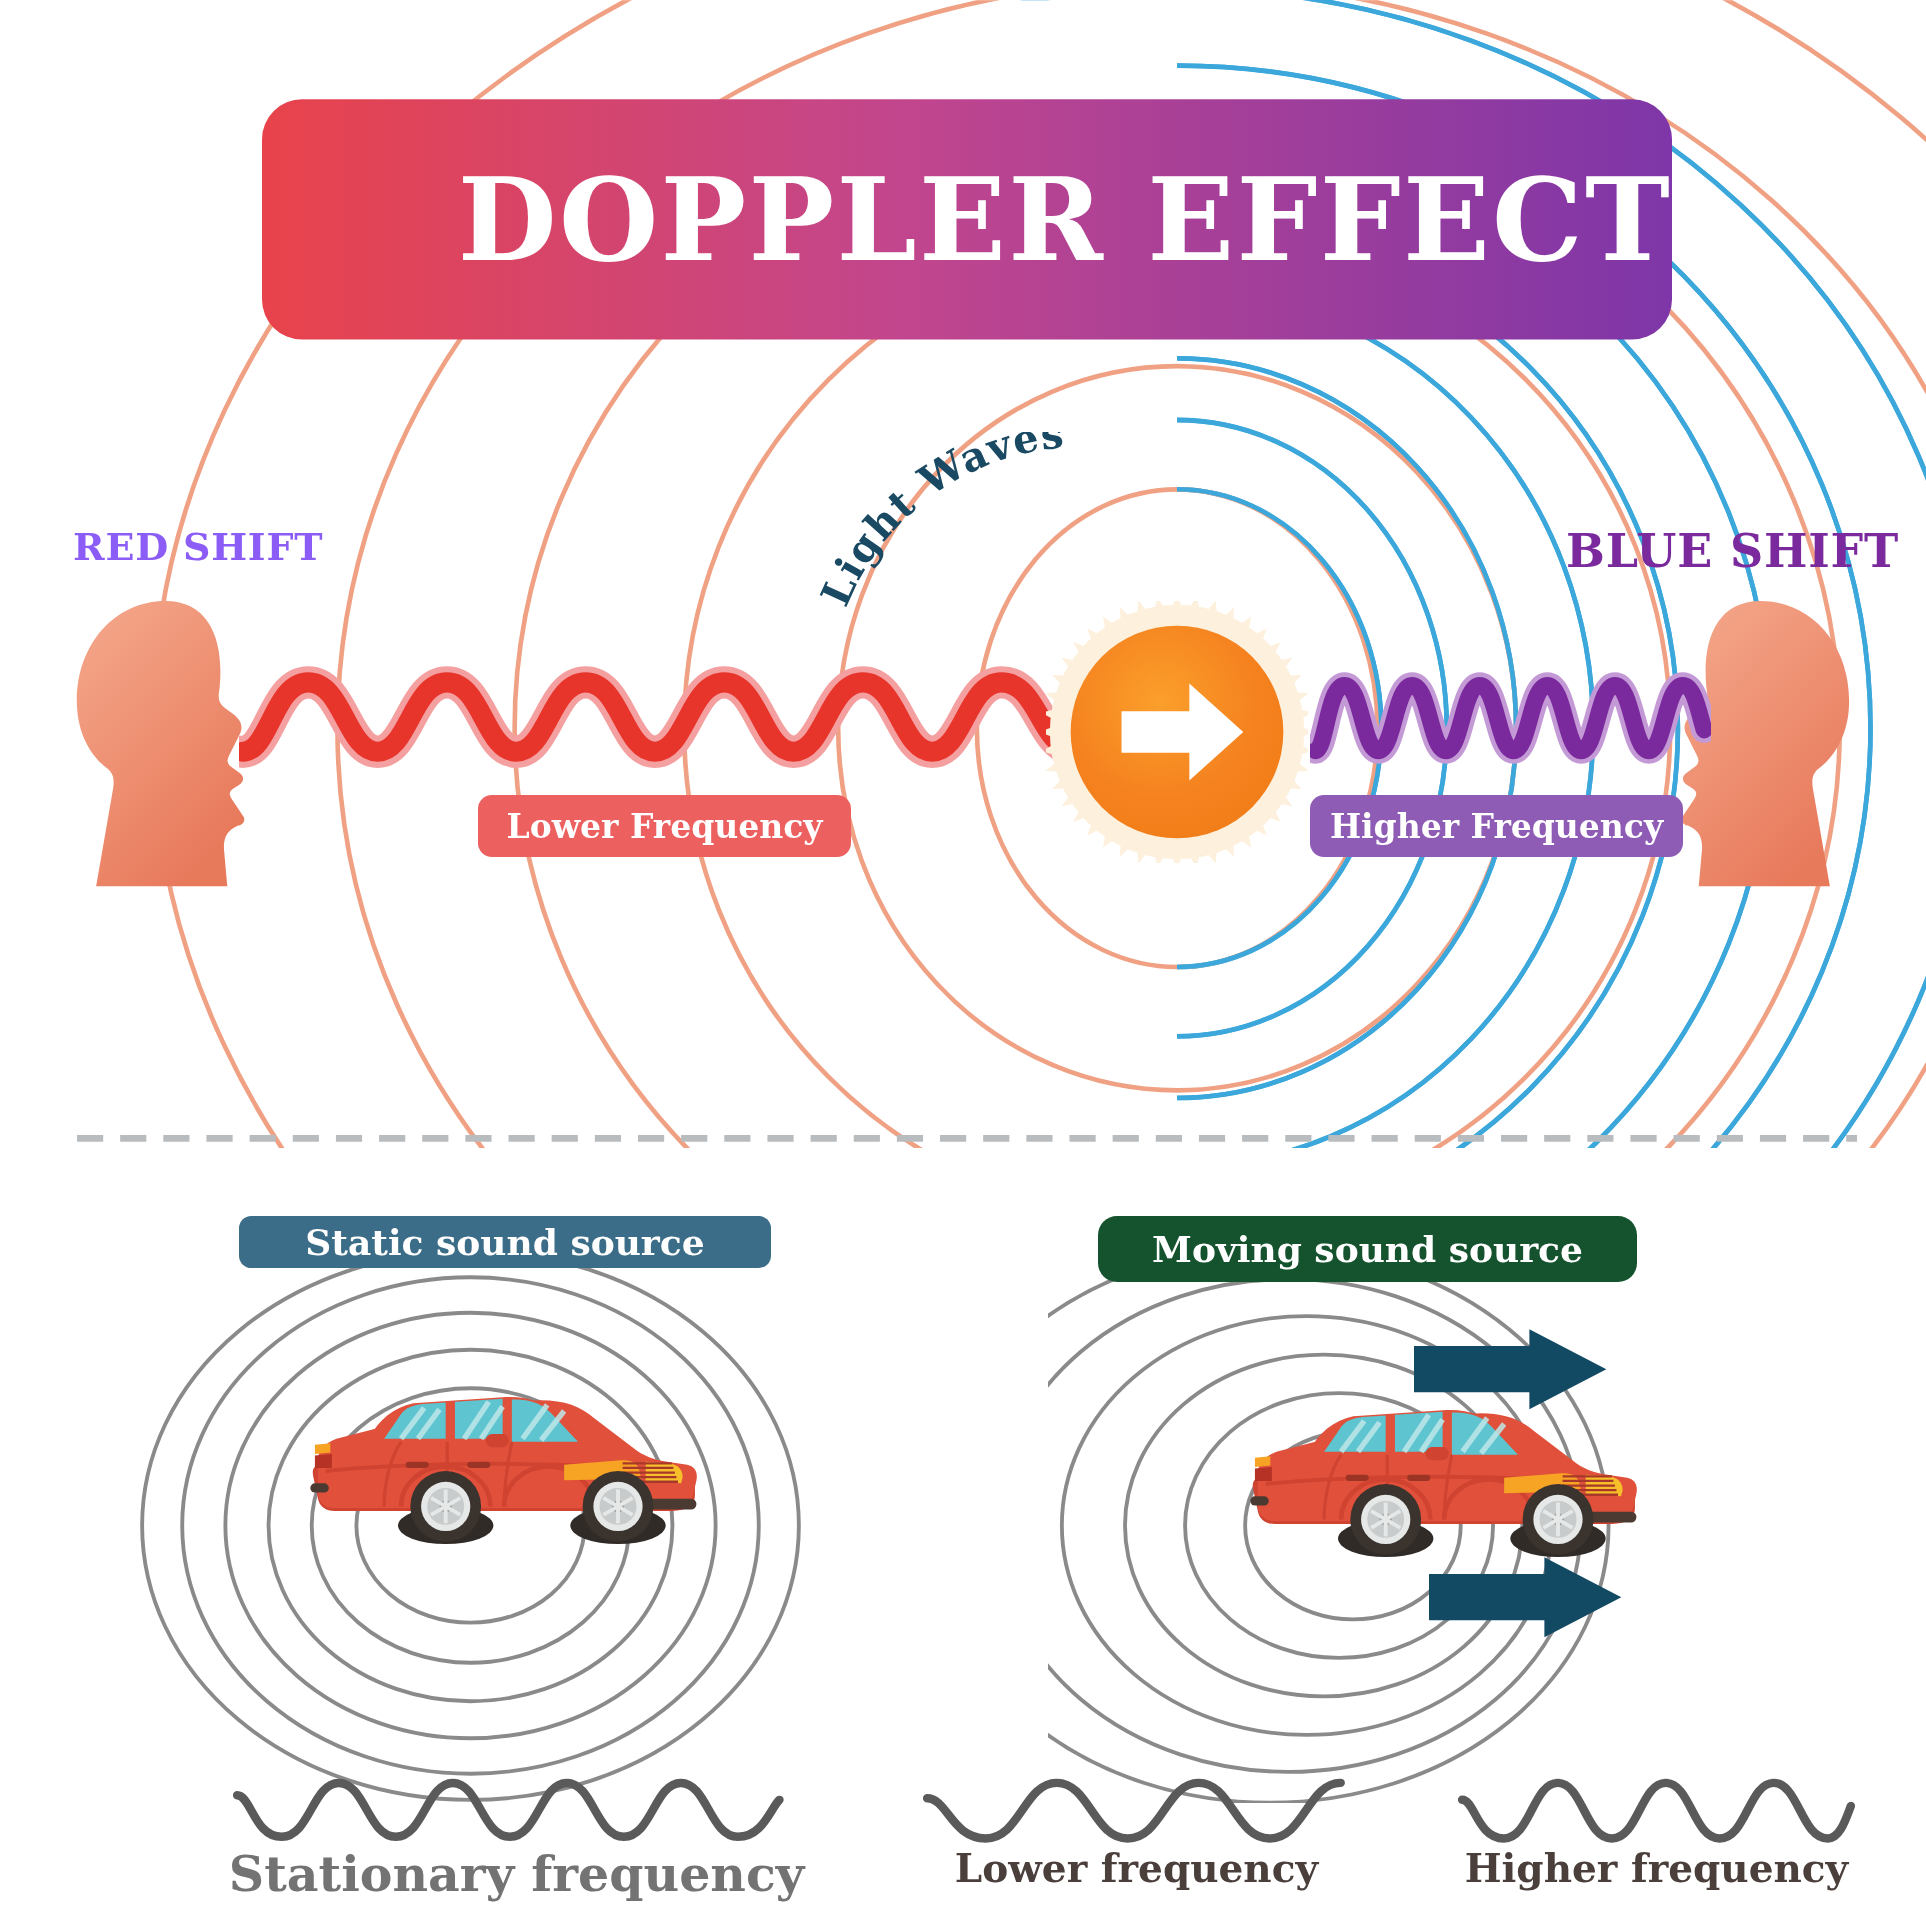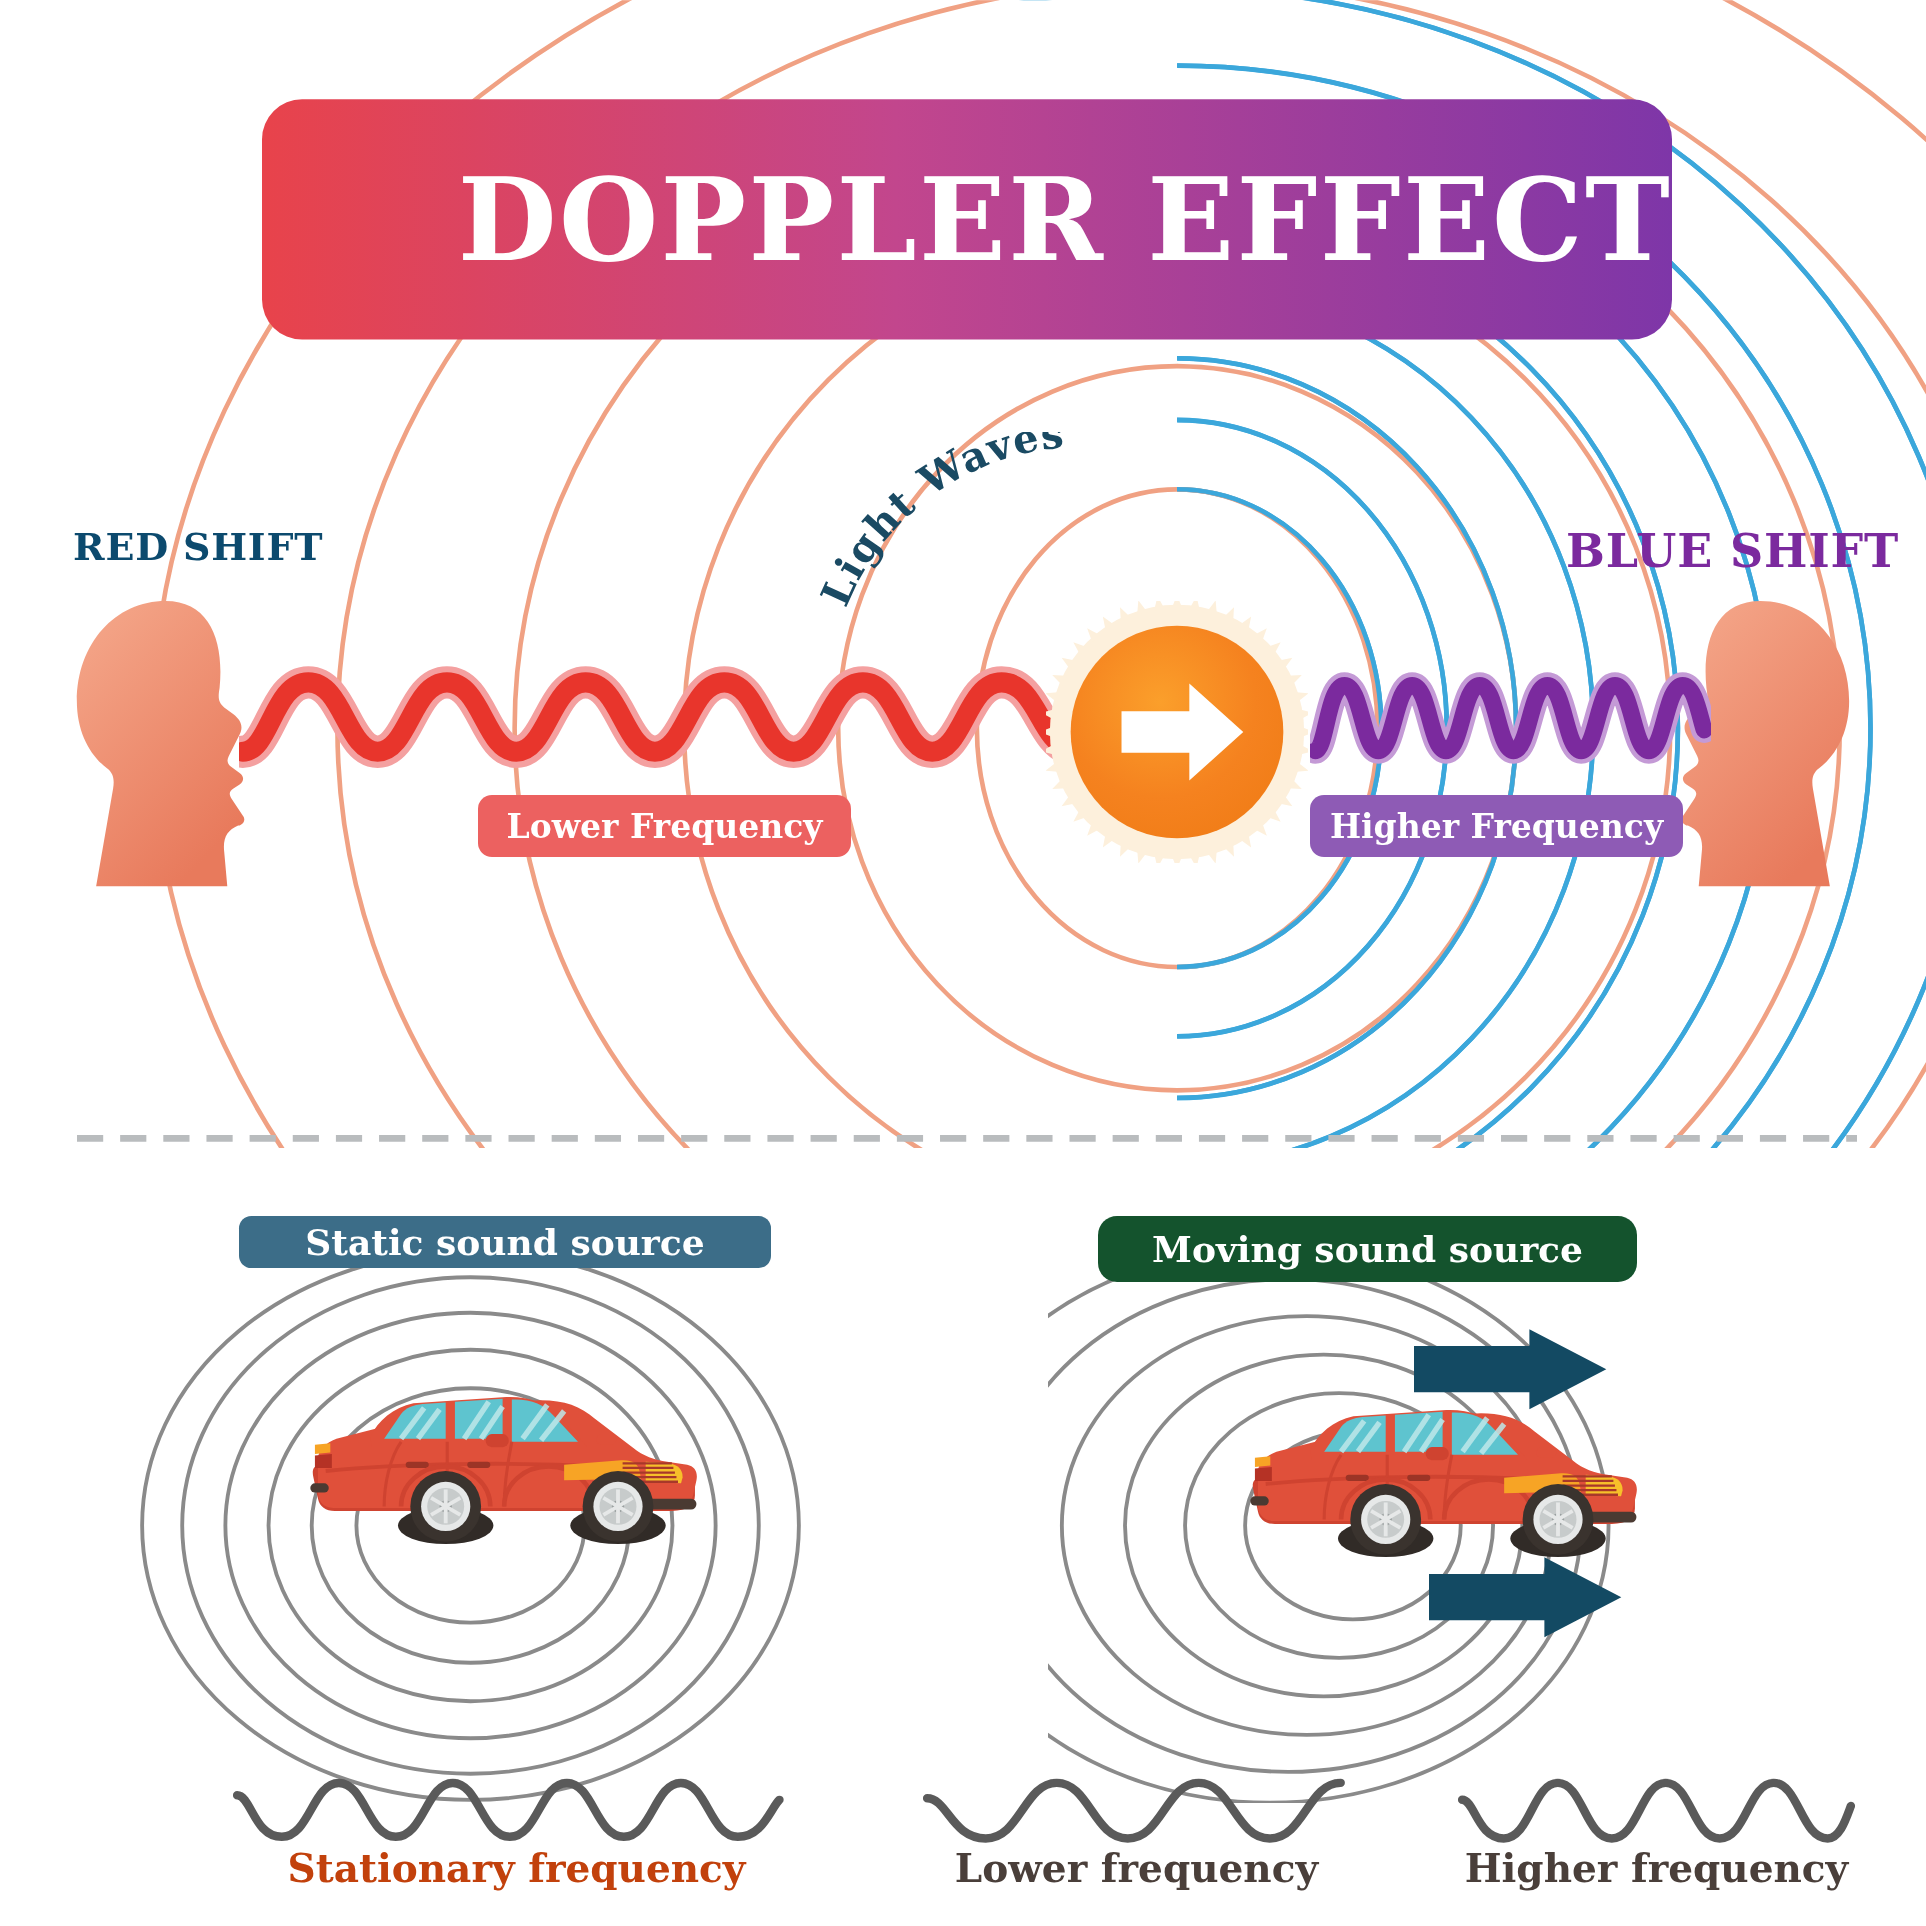--- a/index.html
+++ b/index.html
@@ -80,21 +80,21 @@
     </defs>
     <rect x="0" y="0" width="1830" height="312" rx="52" ry="52" fill="url(#titleGrad)"></rect>
   </svg>
   <div class="abs" style="left:262px;top:116px;width:1606px;height:208px;display:flex;
               align-items:center;justify-content:center;">
     <span style="color:#ffffff;font-family:'DejaVu Serif',serif;font-weight:bold;
                  font-size:114px;letter-spacing:2.3px;line-height:1;">DOPPLER EFFECT</span>
   </div>
 
   <div class="abs" style="left:73px;top:524px;">
-    <span style="color:#0c4a6e;font-family:'DejaVu Serif',serif;font-weight:bold;
+    <span style="color:#8b5cf6;font-family:'DejaVu Serif',serif;font-weight:bold;
                  font-size:38px;letter-spacing:0.8px;">RED SHIFT</span>
   </div>
   <div class="abs" style="right:27px;top:524px;text-align:right;">
     <span style="color:#7b2a9e;font-family:'DejaVu Serif',serif;font-weight:bold;
                  font-size:46px;letter-spacing:0.8px;">BLUE SHIFT</span>
   </div>
 
   <svg class="abs" style="left:809px;top:432px;" width="432" height="200" viewBox="0 0 560 260">
     <defs>
       <path id="lwArc" d="M 40,250 A 330,330 0 0 1 470,40" fill="none"></path>
@@ -378,21 +378,21 @@
   </div>
 
   <svg class="abs" style="left:231px;top:1772px;" width="570" height="85" viewBox="0 0 740 110">
     <path fill="none" stroke="#5a5a5a" stroke-width="11" stroke-linecap="round" d="M 8,30 C 26,30 30,84 66,84 C 102,84 106,14 140,14
              C 174,14 178,84 214,84 C 250,84 254,14 288,14
              C 322,14 326,84 362,84 C 398,84 402,14 436,14
              C 470,14 474,84 510,84 C 546,84 550,14 584,14
              C 618,14 622,84 658,84 C 690,84 700,48 712,36"></path>
   </svg>
   <div class="abs" style="left:139px;top:1845px;width:755px;text-align:center;">
-    <span style="color:#c2410c;font-family:'DejaVu Serif',serif;font-weight:bold;font-size:39px;">Stationary frequency</span>
+    <span style="color:#737373;font-family:'DejaVu Serif',serif;font-weight:bold;font-size:49px;">Stationary frequency</span>
   </div>
 
   <svg class="abs" style="left:1048px;top:1248px;" width="693" height="555" viewBox="0 0 900 720">
     <g fill="none" stroke="#8a8a8a" stroke-width="5">
 
       <ellipse cx="396" cy="360" rx="140" ry="122"></ellipse>
       <ellipse cx="378" cy="360" rx="200" ry="172"></ellipse>
       <ellipse cx="358" cy="360" rx="258" ry="222"></ellipse>
       <ellipse cx="336" cy="360" rx="318" ry="272"></ellipse>
       <ellipse cx="312" cy="360" rx="380" ry="320"></ellipse>

